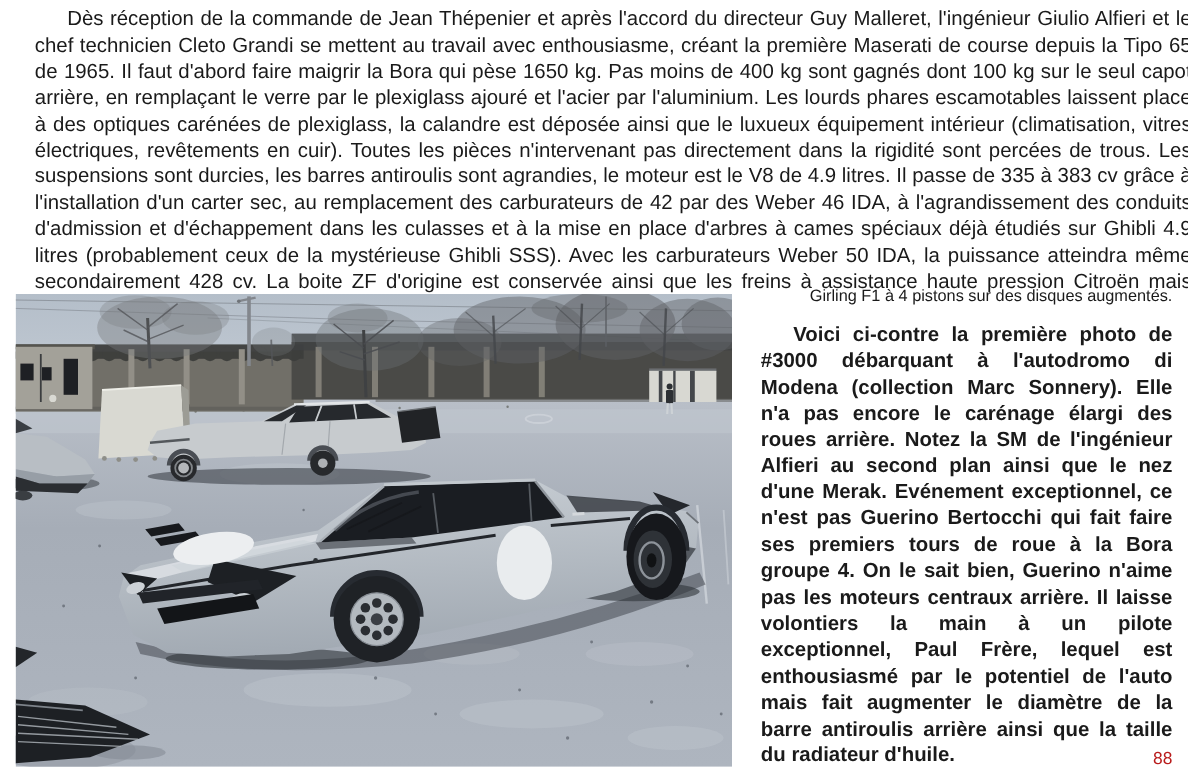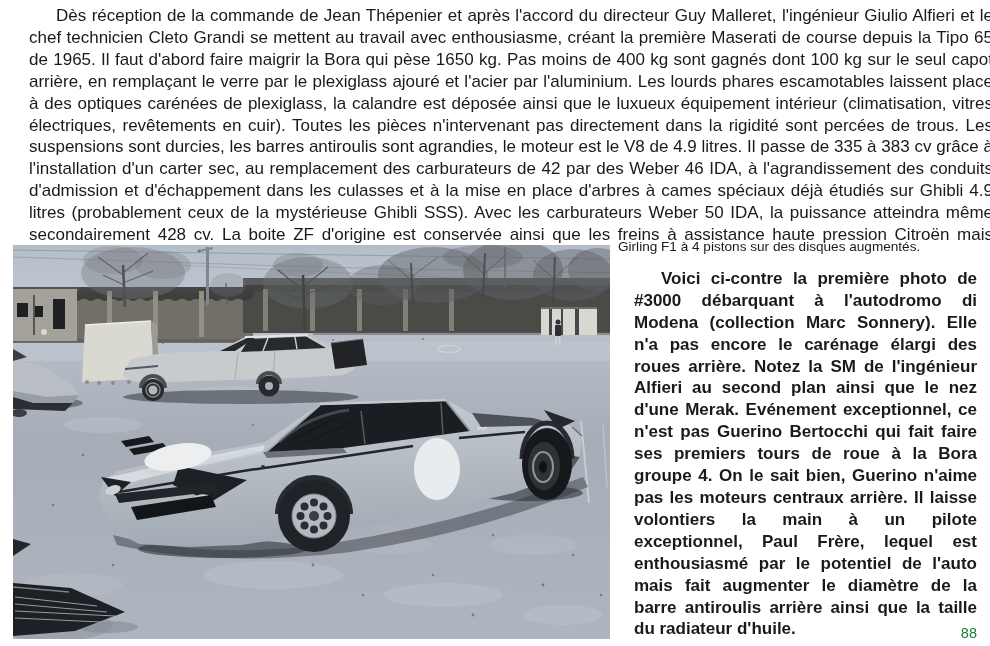--- a/index.html
+++ b/index.html
@@ -11,24 +11,24 @@
   .para{
     font-size:17px;line-height:21.9px;text-align:justify;
     text-justify:inter-word;color:#1a1a1a;margin-left:16px;
   }
   .p1{position:absolute;left:13px;top:5px;width:964px;text-indent:27px;}
   .photo{
     position:absolute;left:13px;top:245px;width:597px;height:394px;
   }
   .photo svg{display:block;width:597px;height:394px;}
   .rightcol{position:absolute;left:618px;top:236px;width:359px;}
-  .p1cont{font-size:13.6px;line-height:21.9px;text-align:left;color:#1a1a1a;}
+  .p1cont{font-size:13.6px;line-height:21.9px;text-align:right;color:#1a1a1a;}
   .p2{margin-top:10px;text-indent:27px;font-weight:bold;}
   .pagenum{
-    position:absolute;right:13px;bottom:5px;font-size:14.5px;color:#15803d;
+    position:absolute;right:13px;bottom:5px;font-size:14.5px;color:#b91c1c;
   }
 </style>
 </head>
 <body>
 
 <div class="page">
 
   <div class="para p1">Dès réception de la commande de Jean Thépenier et après l'accord du directeur Guy Malleret, l'ingénieur Giulio Alfieri et le chef technicien Cleto Grandi se mettent au travail avec enthousiasme, créant la première Maserati de course depuis la Tipo 65 de 1965. Il faut d'abord faire maigrir la Bora qui pèse 1650 kg. Pas moins de 400 kg sont gagnés dont 100 kg sur le seul capot arrière, en remplaçant le verre par le plexiglass ajouré et l'acier par l'aluminium. Les lourds phares escamotables laissent place à des optiques carénées de plexiglass, la calandre est déposée ainsi que le luxueux équipement intérieur (climatisation, vitres électriques, revêtements en cuir). Toutes les pièces n'intervenant pas directement dans la rigidité sont percées de trous. Les suspensions sont durcies, les barres antiroulis sont agrandies, le moteur est le V8 de 4.9 litres. Il passe de 335 à 383 cv grâce à l'installation d'un carter sec, au remplacement des carburateurs de 42 par des Weber 46 IDA, à l'agrandissement des conduits d'admission et d'échappement dans les culasses et à la mise en place d'arbres à cames spéciaux déjà étudiés sur Ghibli 4.9 litres (probablement ceux de la mystérieuse Ghibli SSS). Avec les carburateurs Weber 50 IDA, la puissance atteindra même secondairement 428 cv. La boite ZF d'origine est conservée ainsi que les freins à assistance haute pression Citroën mais agissant par des étriers</div>
 
   <div class="photo">

